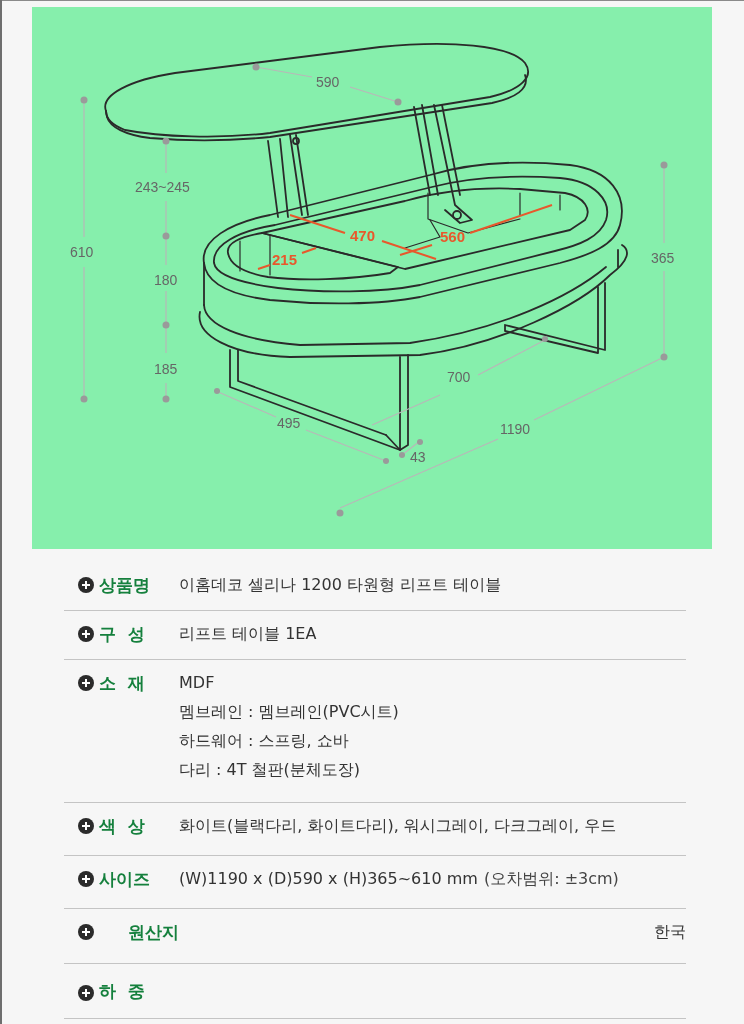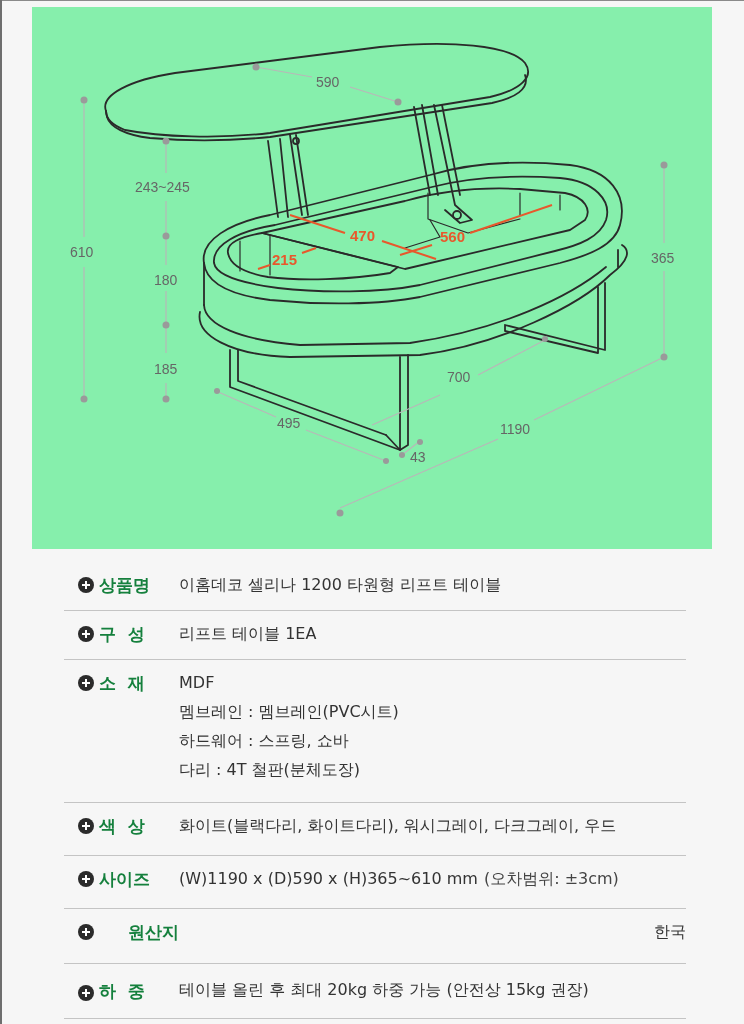--- a/index.html
+++ b/index.html
@@ -186,17 +186,14 @@
   <div class="spec-row" style="height:55px;text-align:right;">
     <span class="icon"></span>
     <span class="spec-label">원산지</span>
     <div class="spec-values">
         <div>한국</div>
       </div>
   </div>
   <div class="spec-row" style="height:55px;align-items:center;">
     <span class="icon"></span>
     <span class="spec-label">하  중</span>
-    <div class="spec-values">
-        <div>테이블 올린 후 최대 20kg 하중 가능 (안전상 15kg 권장)</div>
-      </div>
   </div>
 </div>
 
 </body></html>

